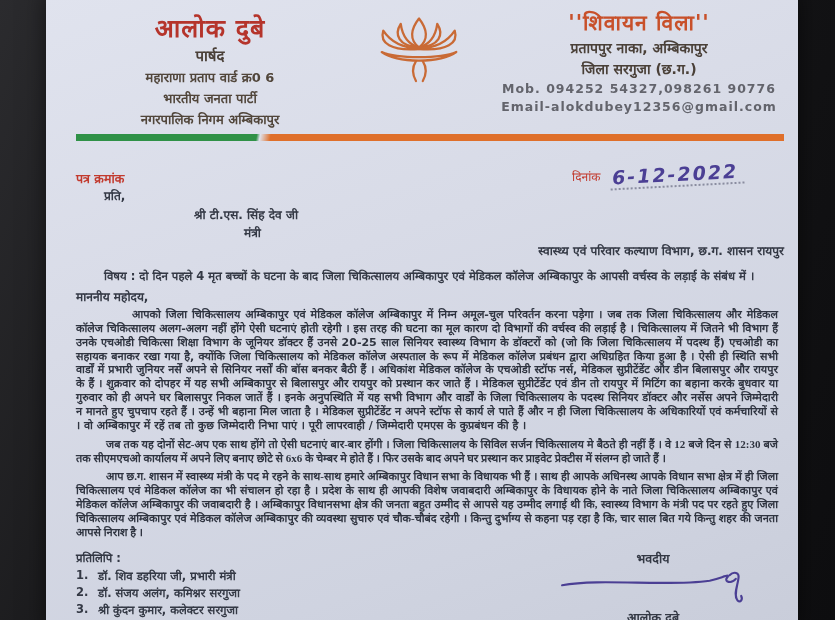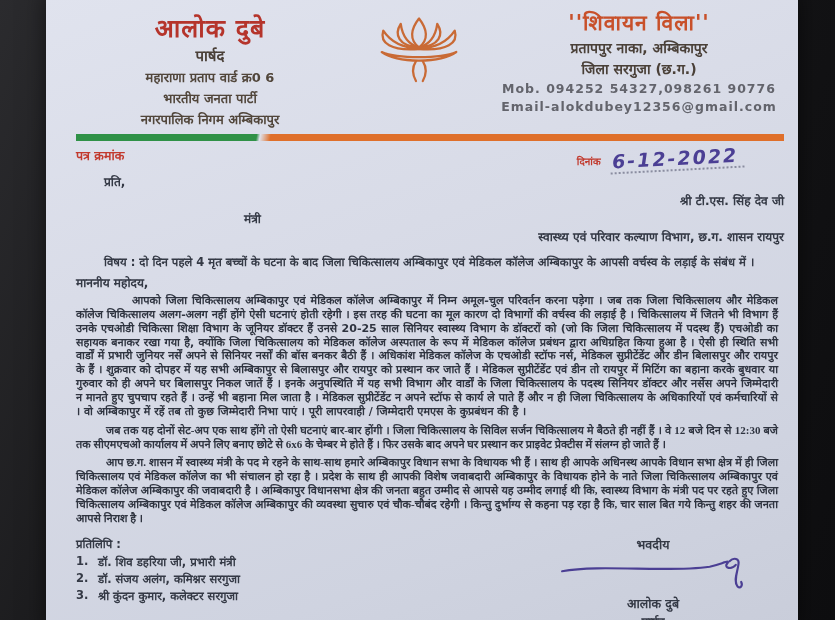--- a/index.html
+++ b/index.html
@@ -24,33 +24,33 @@
   .lh-logo{width:150px;padding-top:8px;display:flex;justify-content:center;}
   .lh-right{flex:1;text-align:center;padding-top:2px;}
   .house-name{color:#c8502a;font-size:21px;font-weight:bold;letter-spacing:1px;}
   .addr-line{font-size:14px;font-weight:bold;color:#4a4038;margin-top:2px;}
   .contact-line{font-size:12.5px;color:#63646c;letter-spacing:1px;margin-top:3px;font-weight:600;}
   .tricolor{
     height:7px;margin-top:6px;
     background:linear-gradient(100deg,#2f9147 0%,#2f9147 25.5%,#dfe2ec 26%,#df6f2a 27.5%,#df6f2a 100%);
   }
   
-  .meta-row{display:flex;justify-content:space-between;margin-top:6px;height:26px;}
+  .meta-row{display:flex;justify-content:space-between;align-items:flex-end;margin-top:20px;height:26px;}
   .letter-no{color:#c23a2e;font-size:12.5px;font-weight:bold;}
   .date-wrap{margin-right:40px;position:relative;}
-  .date-label{color:#c23a2e;font-size:10px;font-weight:bold;}
+  .date-label{color:#c23a2e;font-size:12px;font-weight:normal;}
   .hand-date{
     display:inline-block;color:#4b3f94;font-size:19px;font-weight:600;font-style:italic;
     letter-spacing:2px;transform:rotate(-3deg);border-bottom:2px dotted #8a8da0;
     padding:0 6px 0 2px;margin-left:4px;
   }
   
   .recipient{margin-top:0;font-size:12px;font-weight:600;}
   .salutation{margin-left:28px;}
-  .rec-name{margin-left:118px;margin-top:2px;text-align:right;}
+  .rec-name{margin-left:118px;margin-top:2px;}
   .rec-desig{margin-left:168px;margin-top:1px;}
   .rec-dept{margin-left:118px;margin-top:1px;text-align:right;}
   .subject{margin-top:10px;font-size:11.5px;font-weight:600;padding-left:88px;text-indent:-60px;line-height:1.3;width:668px;}
   .greeting{margin-top:4px;margin-left:0;font-size:12px;font-weight:bold;}
   .para{font-size:11px;font-weight:600;line-height:1.26;text-align:justify;margin:3px 0 0 0;width:702px;color:#2f3440;}
   .para.p1{text-indent:56px;}
   .para.p2,.para.p3{text-indent:30px;margin-top:5px;font-family:Liberation Serif, serif;}
   
   .closing{display:flex;justify-content:space-between;margin-top:10px;}
   .cc-block{font-size:11.5px;font-weight:600;}

